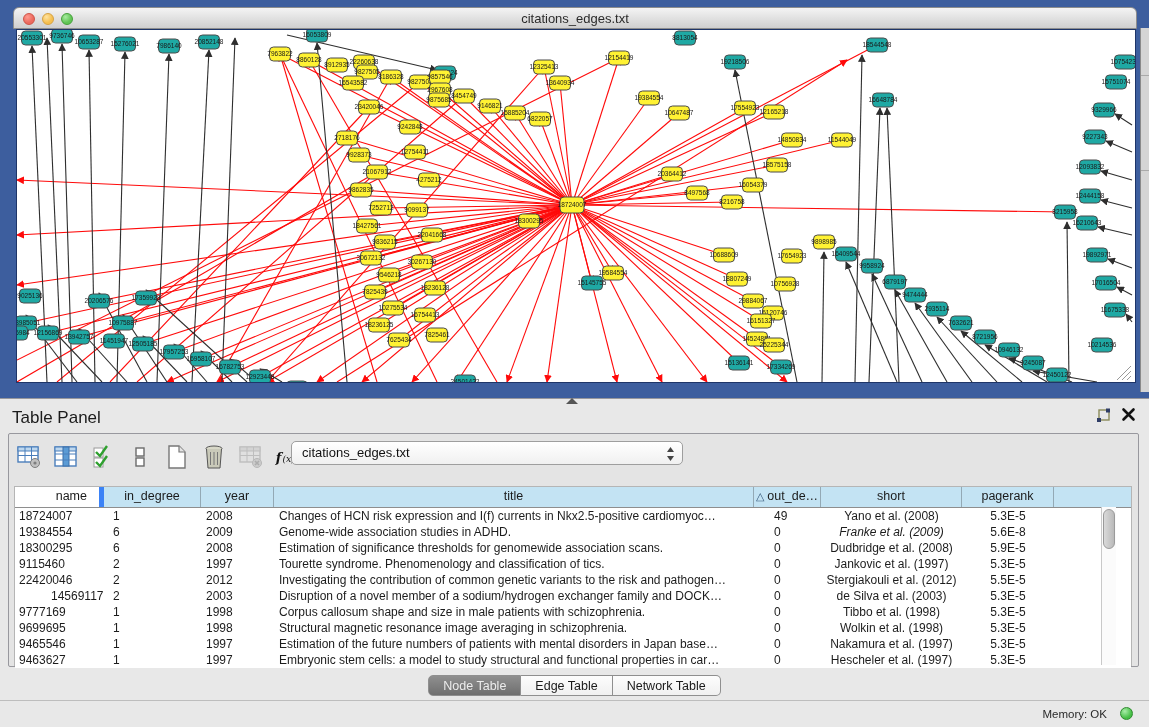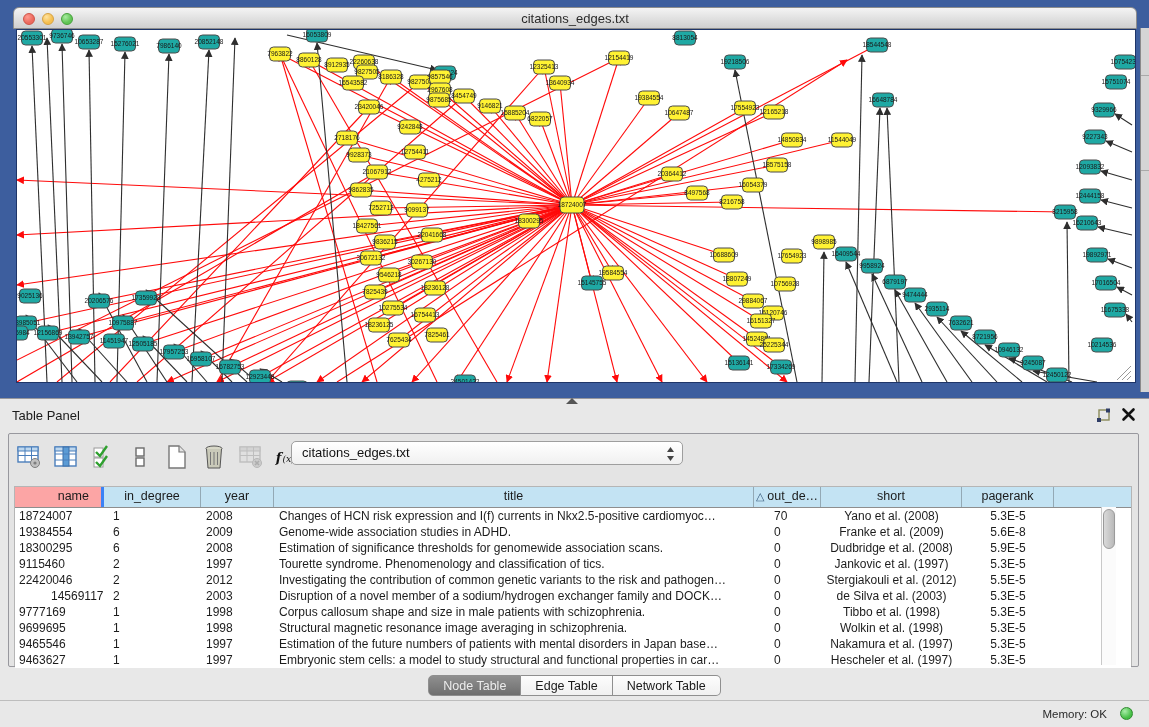--- a/index.html
+++ b/index.html
@@ -20,40 +20,40 @@
   .light.yellow{background:radial-gradient(circle at 35% 30%,#FFE3A0,#F5BF4F 60%);border:1px solid #D6A243;}
   .light.green{background:radial-gradient(circle at 35% 30%,#A8EBA0,#61C555 60%);border:1px solid #45A03A;}
   .wtitle{position:absolute;left:0;right:0;top:3px;text-align:center;font-size:13px;color:#2B2B2B;}
   .canvas{position:absolute;left:3px;top:22px;background:#FFFFFF;border:1px solid #1E3568;}
 
   
   .table-panel{position:absolute;left:0;top:398px;width:1149px;height:329px;
     background:#E8E8E8;border-top:1px solid #97979C;}
   .notch{position:absolute;left:566px;top:-1px;width:0;height:0;
     border-left:6px solid transparent;border-right:6px solid transparent;border-bottom:6px solid #555;}
-  .panel-title{position:absolute;left:12px;top:9px;font-size:13px;color:#1B1B1B;}
+  .panel-title{position:absolute;left:12px;top:9px;font-size:17px;color:#1B1B1B;}
   .float-icon{position:absolute;right:38px;top:9px;width:15px;height:15px;cursor:pointer;}
   .close-x{position:absolute;right:13px;top:8px;width:15px;height:15px;cursor:pointer;}
 
   .inner{position:absolute;left:8px;top:34px;width:1131px;height:234px;box-sizing:border-box;
     background:#E4E4E4;border:1px solid #98989E;border-radius:2px;}
   .toolbar{position:absolute;left:6px;top:5px;height:36px;display:flex;align-items:center;gap:9px;}
   .tbtn{border:none;background:transparent;padding:0;margin:0;width:28px;height:28px;
     display:flex;align-items:center;justify-content:center;cursor:pointer;}
   .combo{position:absolute;left:282px;top:7px;width:392px;height:24px;box-sizing:border-box;
     background:linear-gradient(#FFFFFF,#F0F0F0);border:1px solid #9E9E9E;border-radius:5px;
     font-size:13px;color:#111;line-height:22px;padding-left:10px;cursor:pointer;}
   .combo .stepper{position:absolute;right:7px;top:4px;}
 
   .table-zone{position:absolute;left:5px;top:52px;width:1118px;height:180px;box-sizing:border-box;
     background:#FFFFFF;border:1px solid #B5B5B5;}
   .thead{display:flex;height:20px;border-bottom:1px solid #8E8E8E;background:#C3E3F3;}
   .th{box-sizing:border-box;height:20px;line-height:19px;font-size:12.5px;color:#1B1B1B;
       text-align:center;border-right:1px solid #93A9B5;overflow:hidden;white-space:nowrap;cursor:pointer;}
-  .th.c0{background:#fca5a5;text-align:right;padding-right:12px;border-right:3px solid #3b82f6;}
+  .th.c0{background:#ffffff;text-align:right;padding-right:12px;border-right:5px solid #3b82f6;}
   .th .sort{color:#37597C;font-size:11px;margin-right:3px;}
   .trow{display:flex;height:16px;line-height:16px;font-size:12px;color:#1C1C1C;background:#FFF;}
   .td{box-sizing:border-box;overflow:hidden;white-space:nowrap;}
   .td.c0{padding-left:4px;}  .td.c1{padding-left:9px;}
   .td.c2{padding-left:5px;}  .td.c3{padding-left:5px;}
   .td.c4{padding-left:20px;} .td.c5{text-align:center;}
   .td.c6{text-align:center;}
   .vscroll{position:absolute;right:15px;top:20px;bottom:0;width:14px;background:#FBFBFB;
     border-left:1px solid #C9C9C9;}
   .vthumb{margin:2px 1px;height:38px;background:linear-gradient(90deg,#DADADA,#B9B9B9);
@@ -809,31 +809,31 @@
           <div class="th c4" style="width: 67px;"><span class="sort">△</span><span>out_de…</span></div>
           <div class="th c5" style="width: 141px;"><span>short</span></div>
           <div class="th c6" style="width: 92px;"><span>pagerank</span></div>
         </div>
       <div id="tbody">
           <div class="trow">
             <div class="td c0" style="width: 89px;">18724007</div>
             <div class="td c1" style="width: 97px;">1</div>
             <div class="td c2" style="width: 73px;">2008</div>
             <div class="td c3" style="width: 480px;">Changes of HCN risk expression and I(f) currents in Nkx2.5-positive cardiomyoc…</div>
-            <div class="td c4" style="width: 67px;">70</div>
+            <div class="td c4" style="width: 67px;">49</div>
             <div class="td c5" style="width: 141px;">Yano et al. (2008)</div>
             <div class="td c6" style="width: 92px;">5.3E-5</div>
           </div>
           <div class="trow">
             <div class="td c0" style="width: 89px;">19384554</div>
             <div class="td c1" style="width: 97px;">6</div>
             <div class="td c2" style="width: 73px;">2009</div>
             <div class="td c3" style="width: 480px;">Genome-wide association studies in ADHD.</div>
             <div class="td c4" style="width: 67px;">0</div>
-            <div class="td c5" style="width: 141px;">Franke et al. (2009)</div>
+            <div class="td c5" style="width: 141px; font-style: italic;">Franke et al. (2009)</div>
             <div class="td c6" style="width: 92px;">5.6E-8</div>
           </div>
           <div class="trow">
             <div class="td c0" style="width: 89px;">18300295</div>
             <div class="td c1" style="width: 97px;">6</div>
             <div class="td c2" style="width: 73px;">2008</div>
             <div class="td c3" style="width: 480px;">Estimation of significance thresholds for genomewide association scans.</div>
             <div class="td c4" style="width: 67px;">0</div>
             <div class="td c5" style="width: 141px;">Dudbridge et al. (2008)</div>
             <div class="td c6" style="width: 92px;">5.9E-5</div>

